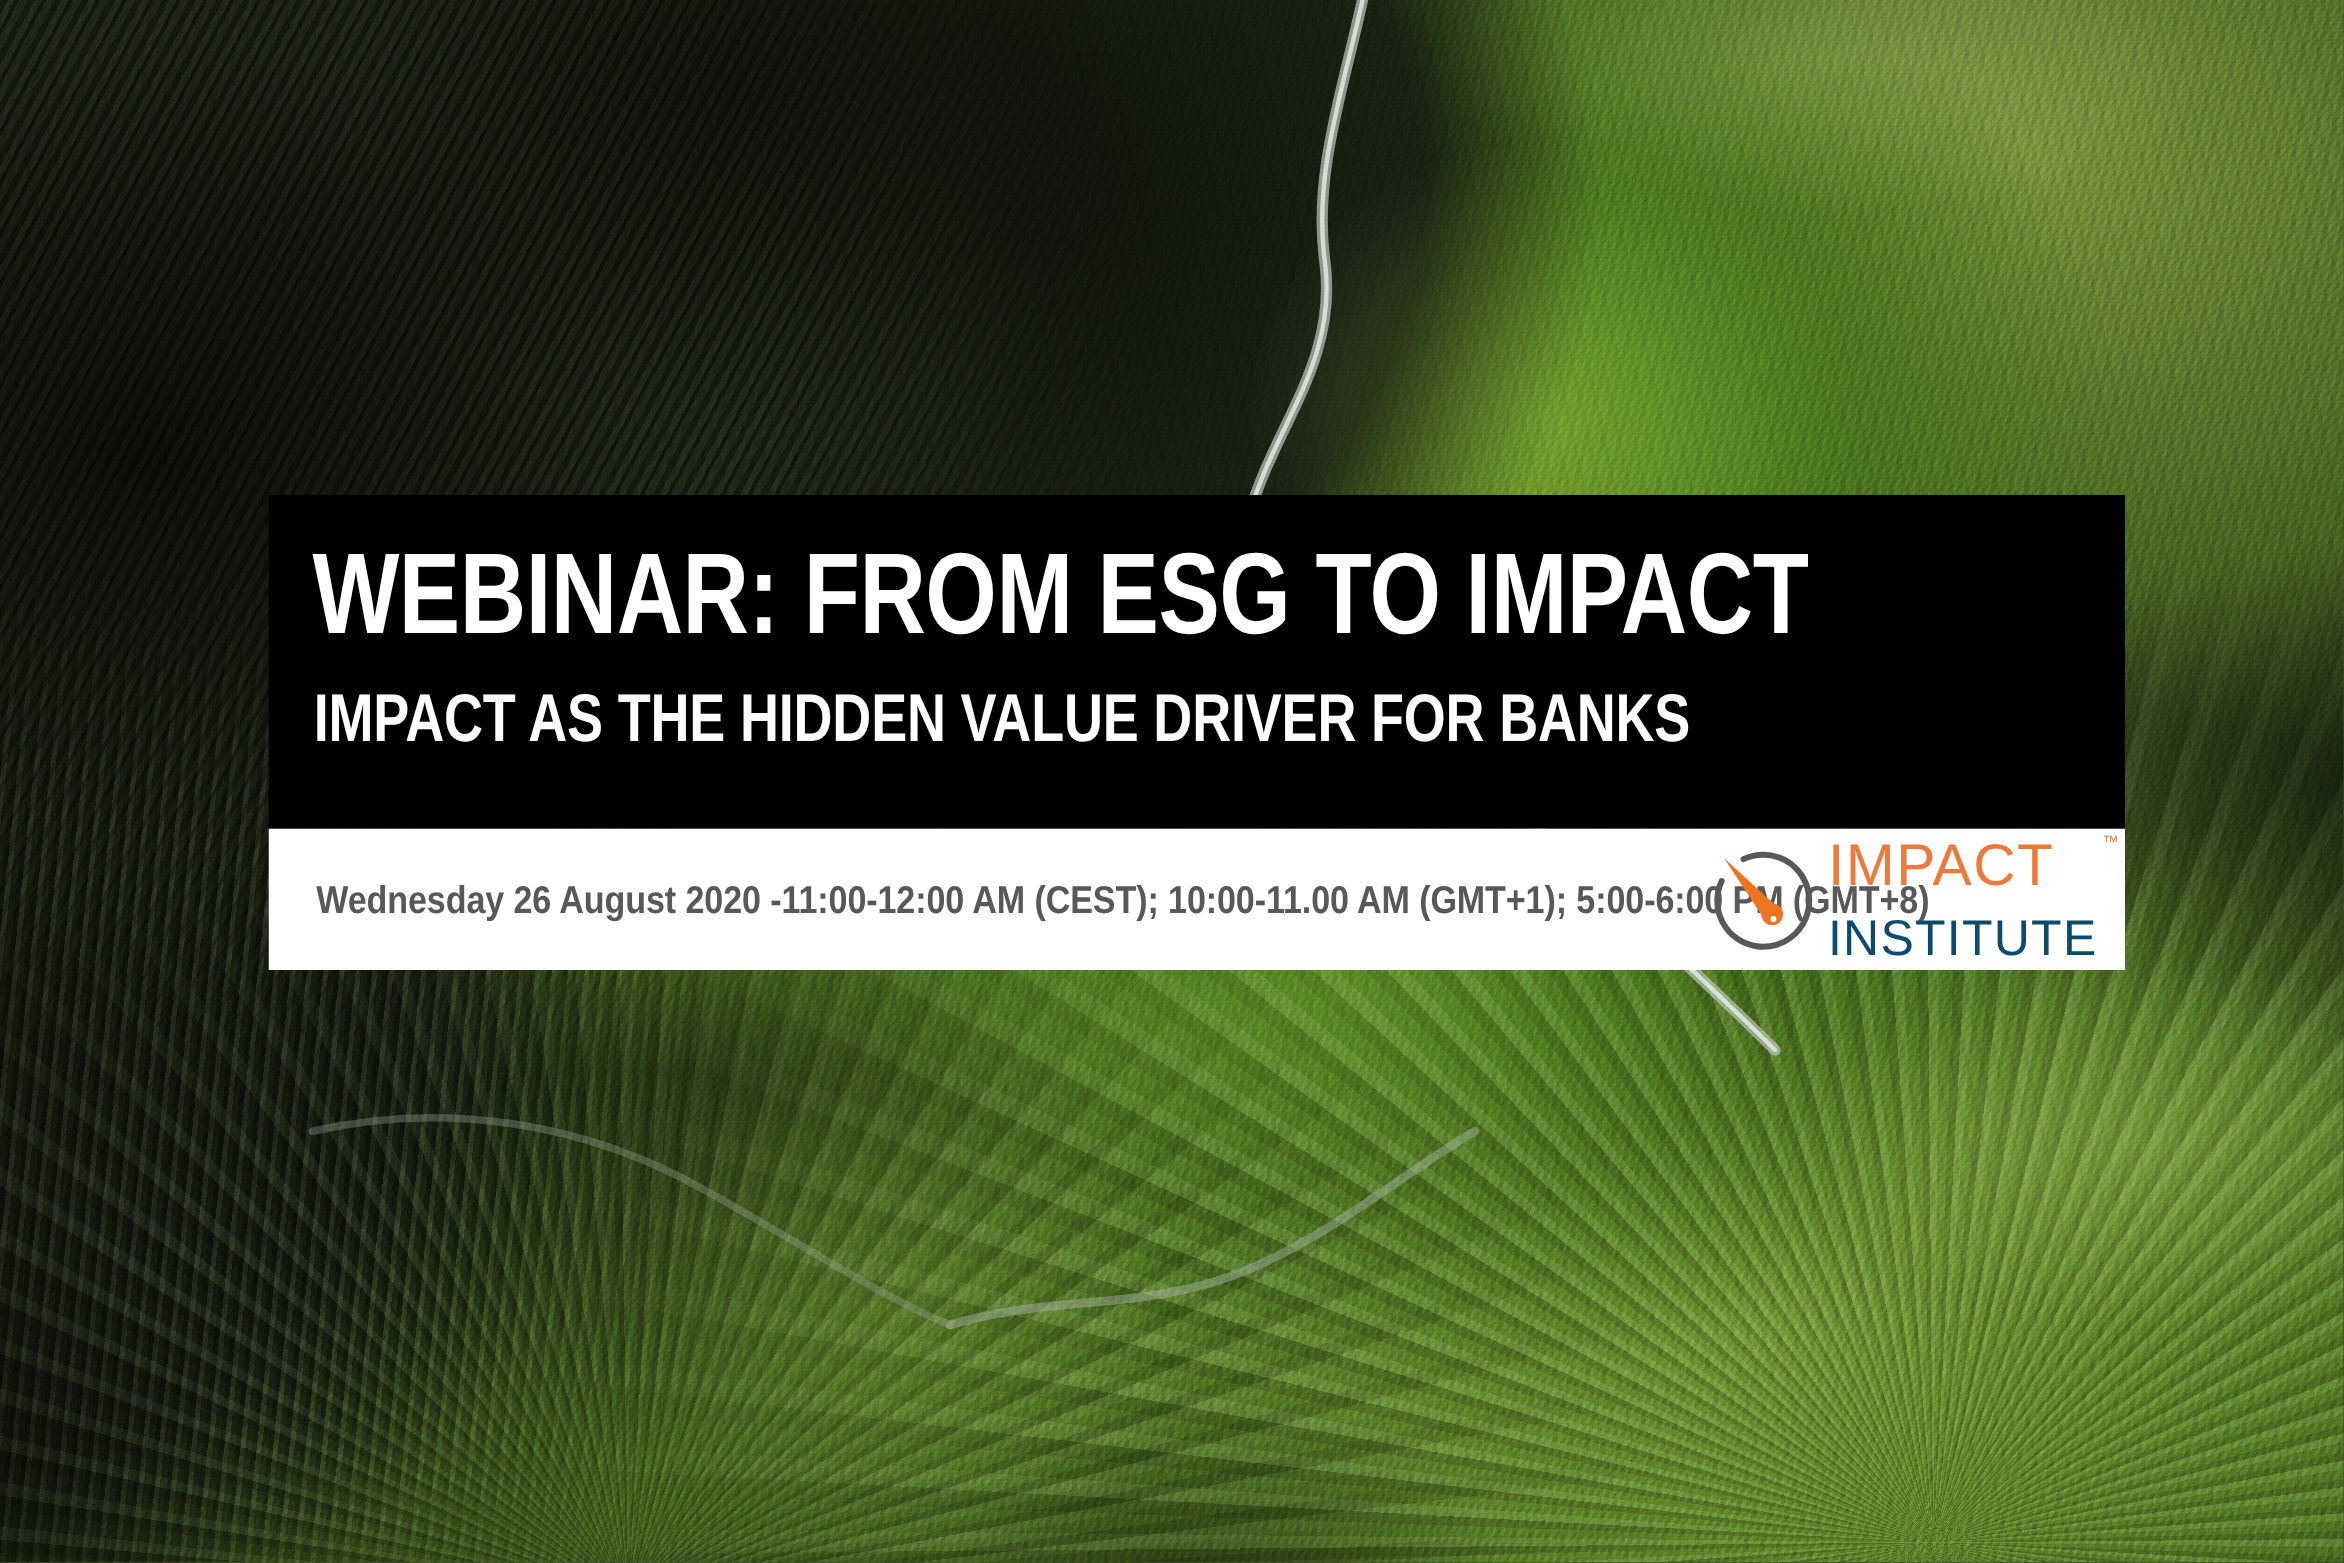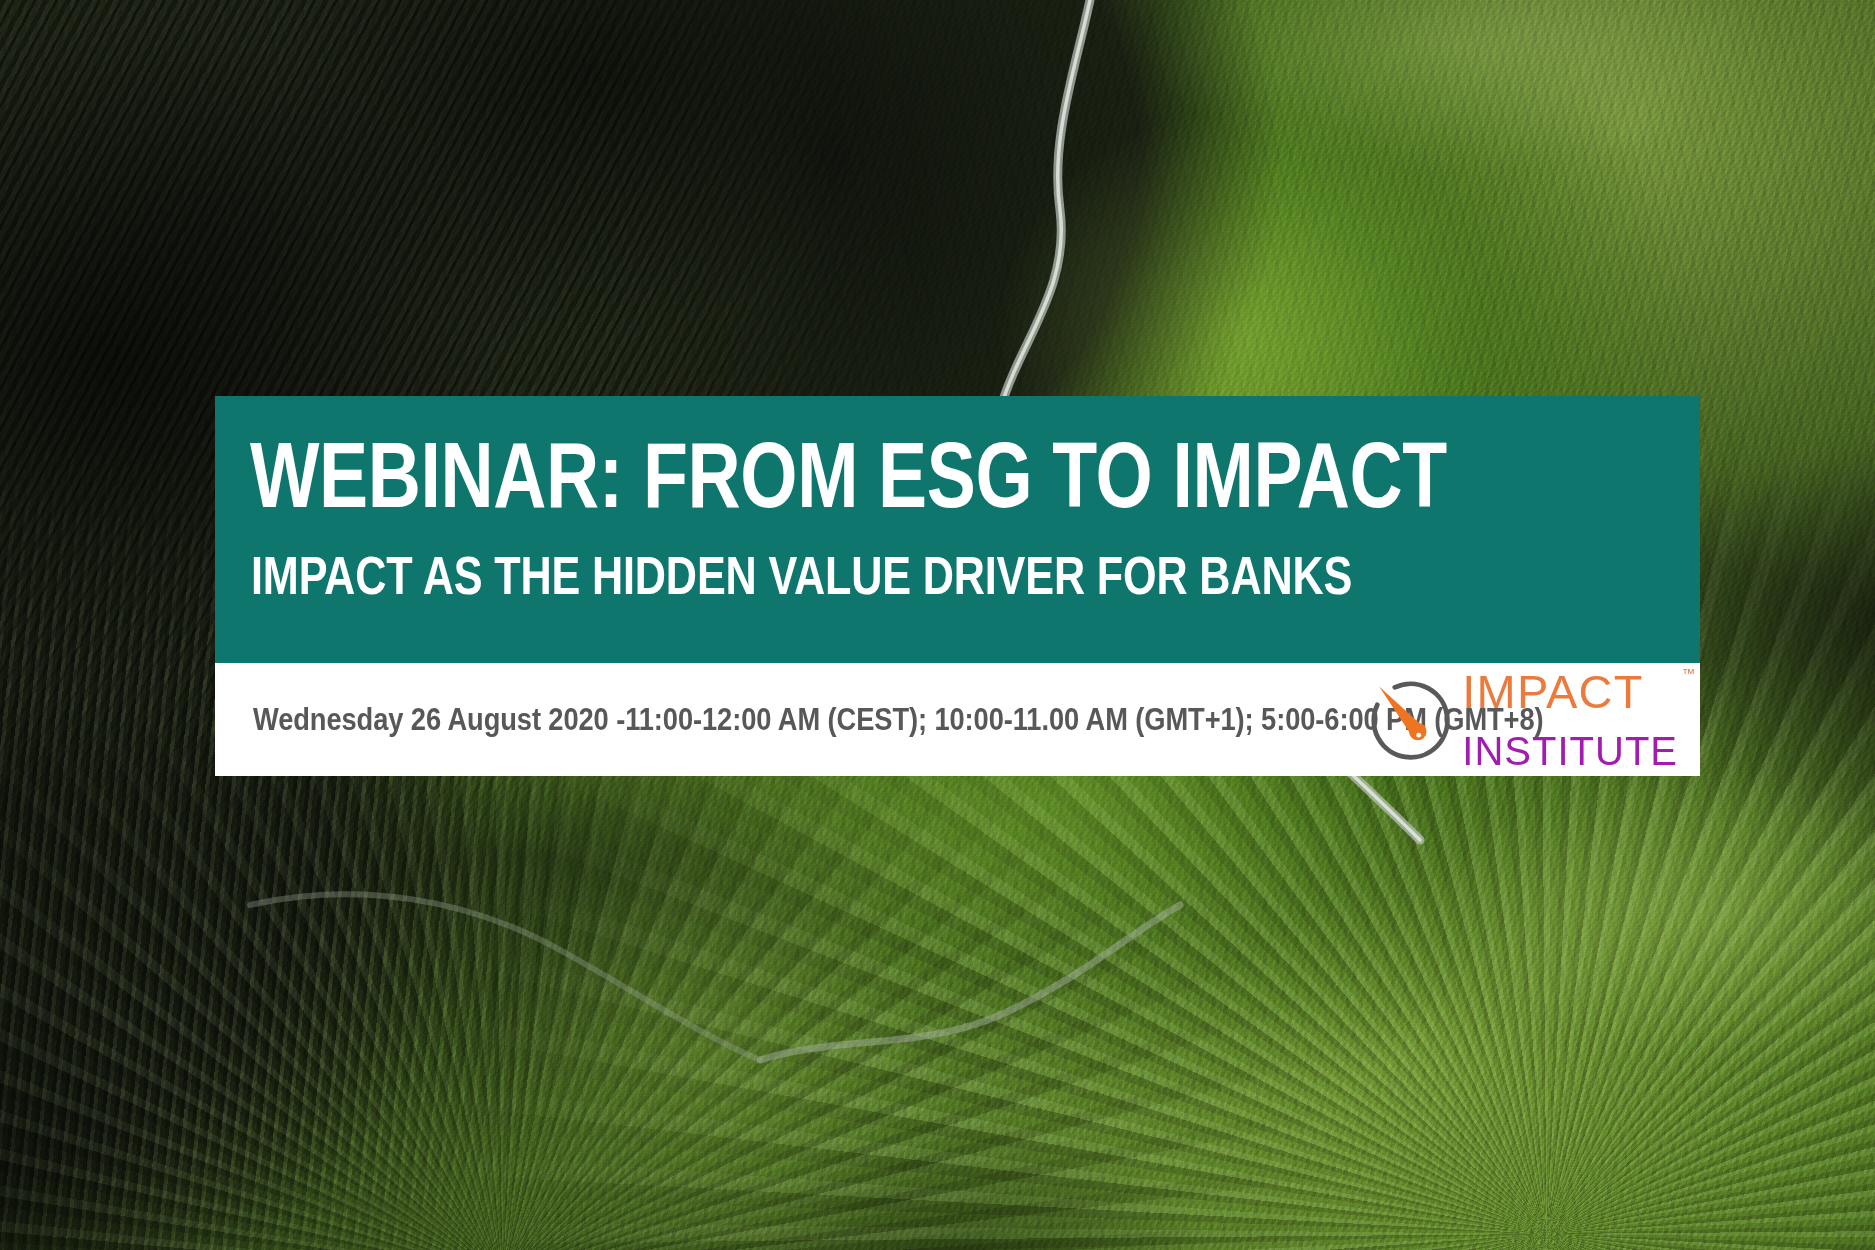--- a/index.html
+++ b/index.html
@@ -140,21 +140,21 @@
     background-position:0 0, 2px 1px;
     mix-blend-mode:overlay;
     opacity:.6;
   }
 
   
   .banner{
     position:absolute;
     left:215px; top:396px;
     width:1485px; height:267px;
-    background:#0f766e;
+    background:#000000;
     z-index:5;
   }
   .banner-title{
     position:absolute;
     left:35px; top:36px;
     font-family:"Liberation Sans Narrow","Liberation Sans", sans-serif;
     font-weight:bold;
     font-size:92px;
     line-height:.95;
     letter-spacing:-0.5px;
@@ -227,21 +227,21 @@
     top:-2px; right:-17px;
     font-size:13px;
     color:#ec7a3c;
     letter-spacing:0;
   }
   .logo-institute{
     font-family:"Liberation Sans", sans-serif;
     font-weight:400;
     font-size:40px;
     letter-spacing:1.0px;
-    color:#a21caf;
+    color:#0c4a6e;
     margin-top:20px;
   }
 </style>
 </head>
 <body>
 
 <div class="poster">
 
   <div class="bg">
     <div class="bg-layer bg-base"></div>

